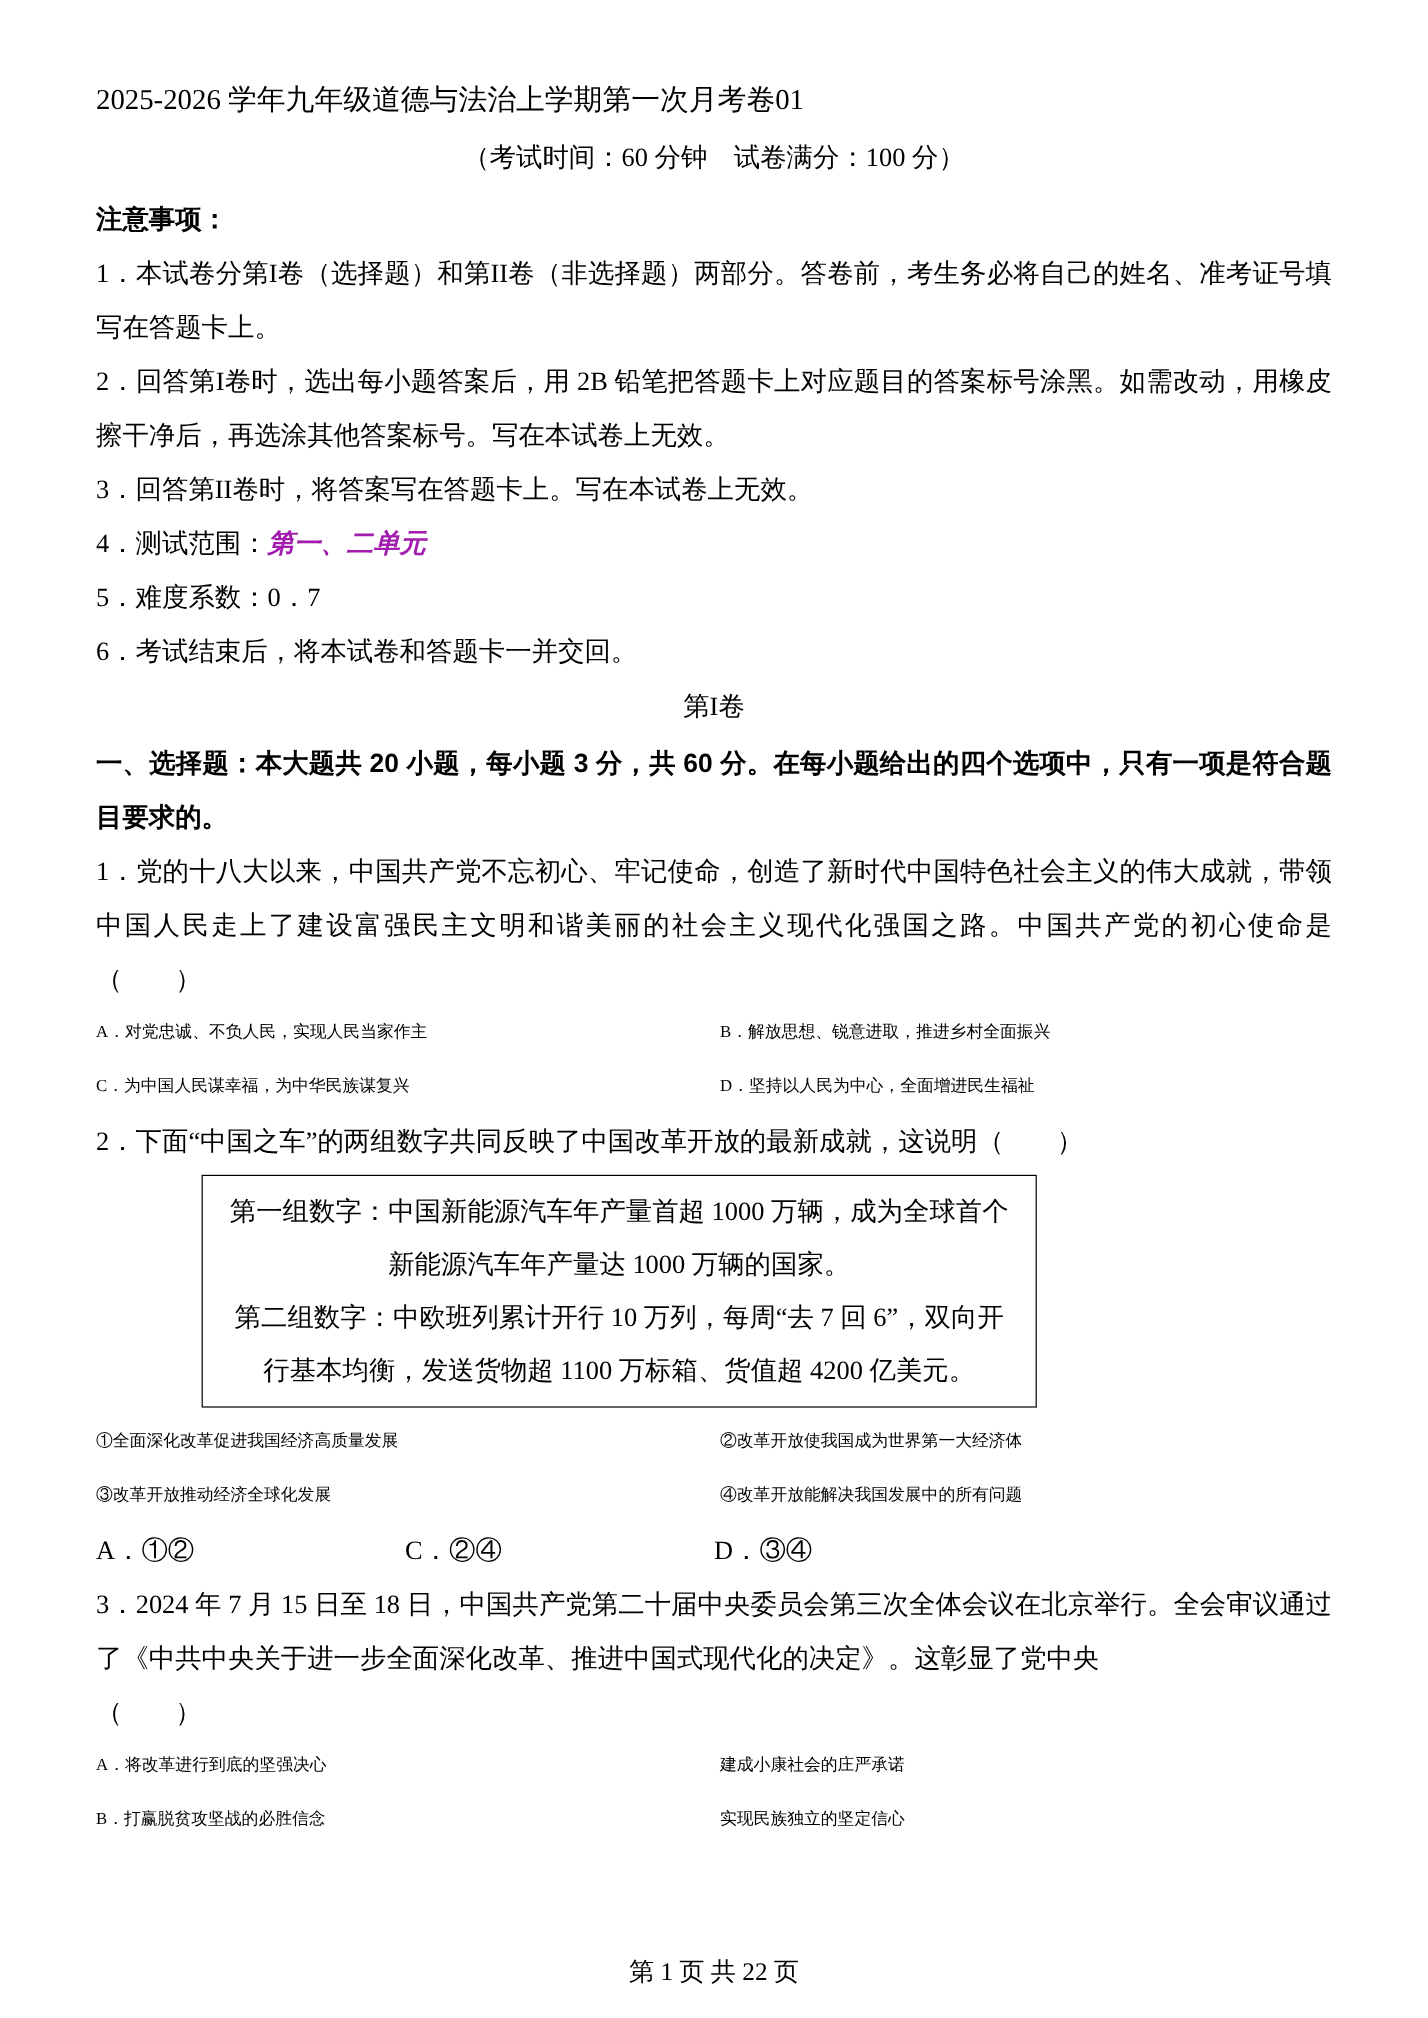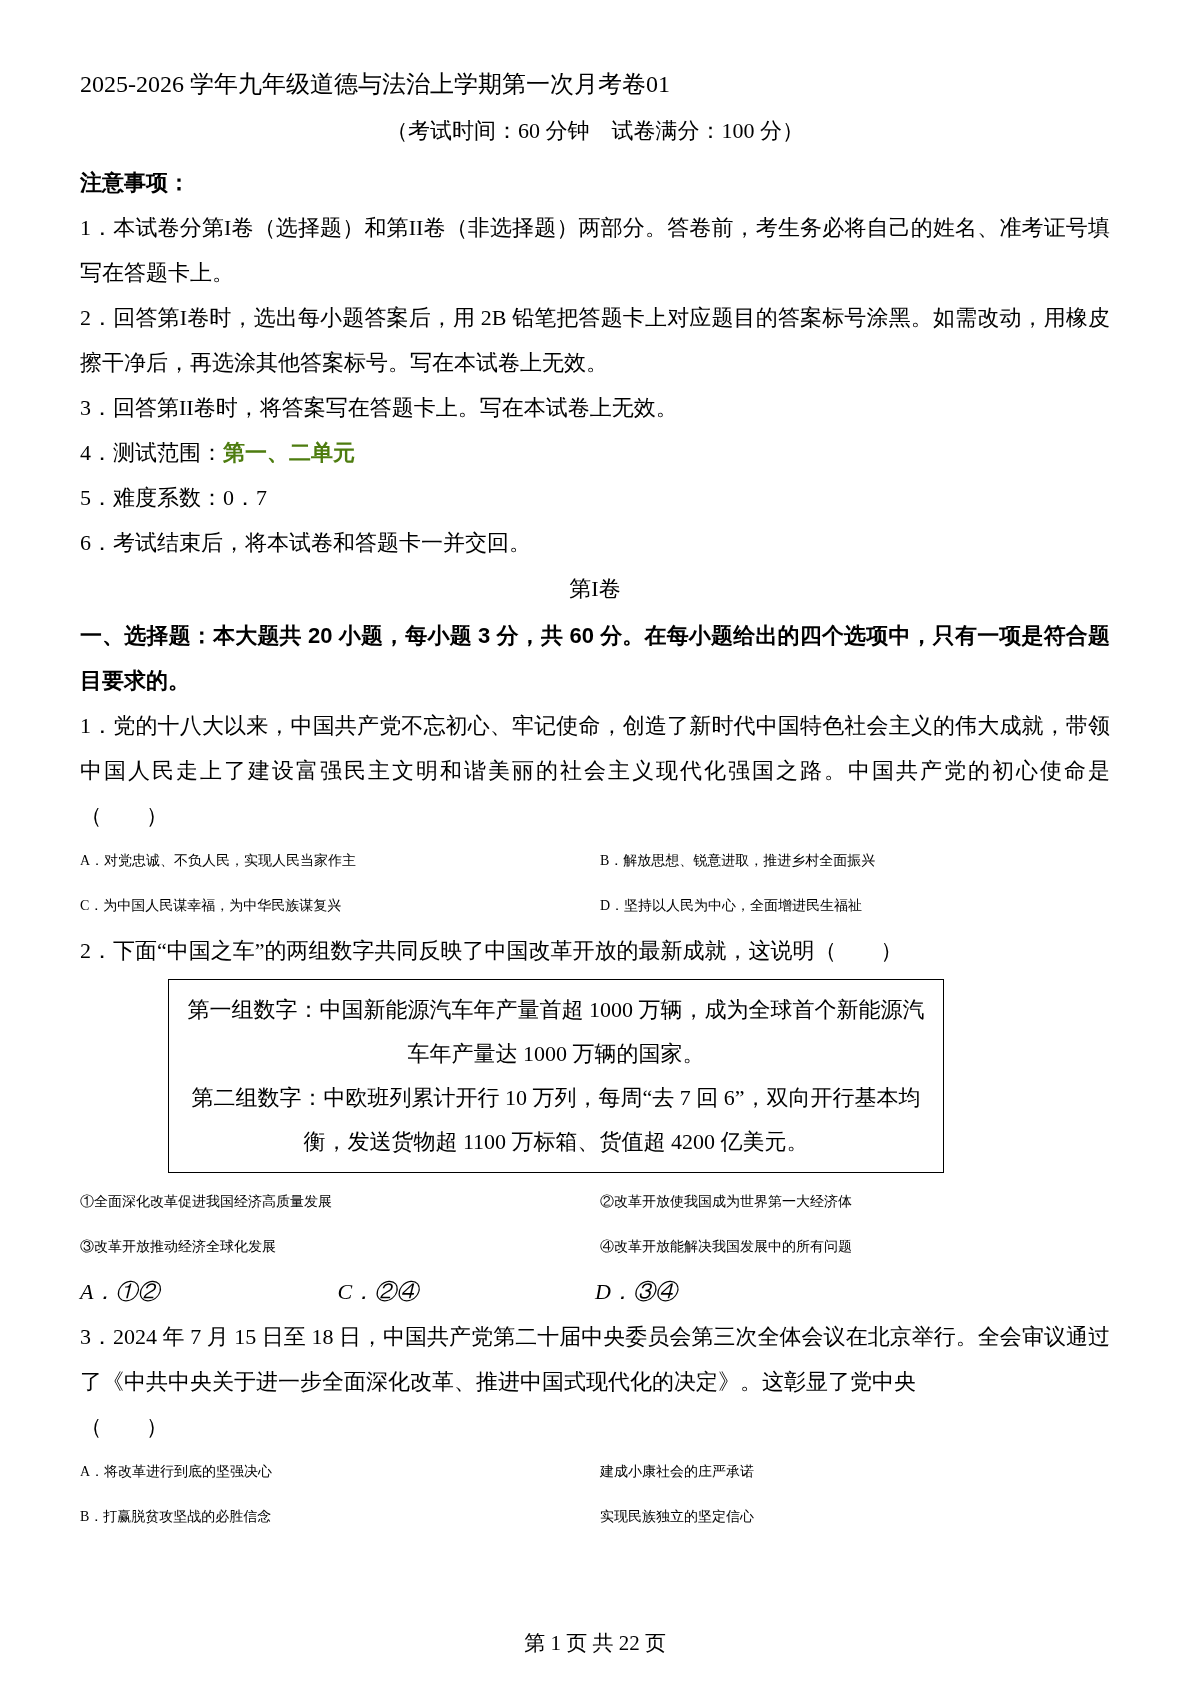--- a/index.html
+++ b/index.html
@@ -58,25 +58,24 @@
     grid-template-columns: 1fr 1fr;
     column-gap: 10px;
     font-size: 14px;
     line-height: 45px;
   }
   .options-4col {
     display: grid;
     grid-template-columns: 1fr 1fr 1fr 1fr;
     font-size: 22px;
     line-height: 45px;
-    font-style: italic;
   }
   .info-box {
     border: 1px solid #000000;
-    width: 776px;
+    width: 696px;
     margin: 6px 0 6px 88px;
     padding: 8px 16px;
     box-sizing: border-box;
   }
   .info-box p {
     font-size: 22px;
     line-height: 44px;
     text-align: center;
     margin: 0;
   }
@@ -95,21 +94,21 @@
 
 <div class="page">
 
   <div class="title">2025-2026 学年九年级道德与法治上学期第一次月考卷01</div>
   <div class="subtitle">（考试时间：60 分钟　试卷满分：100 分）</div>
 
   <div class="notice-heading heiti">注意事项：</div>
   <p class="line">1．本试卷分第I卷（选择题）和第II卷（非选择题）两部分。答卷前，考生务必将自己的姓名、准考证号填写在答题卡上。</p>
   <p class="line">2．回答第I卷时，选出每小题答案后，用 2B 铅笔把答题卡上对应题目的答案标号涂黑。如需改动，用橡皮擦干净后，再选涂其他答案标号。写在本试卷上无效。</p>
   <p class="line">3．回答第II卷时，将答案写在答题卡上。写在本试卷上无效。</p>
-  <p class="line"><span>4．测试范围：</span><span class="red heiti" style="color: #4d7c0f;">第一、二单元</span></p>
+  <p class="line"><span>4．测试范围：</span><span class="red heiti" style="color: #a21caf; font-style: italic;">第一、二单元</span></p>
   <p class="line">5．难度系数：0．7</p>
   <p class="line">6．考试结束后，将本试卷和答题卡一并交回。</p>
 
   <div class="volume-title">第I卷</div>
   <p class="line heiti">一、选择题：本大题共 20 小题，每小题 3 分，共 60 分。在每小题给出的四个选项中，只有一项是符合题目要求的。</p>
 
   <p class="line">1．党的十八大以来，中国共产党不忘初心、牢记使命，创造了新时代中国特色社会主义的伟大成就，带领中国人民走上了建设富强民主文明和谐美丽的社会主义现代化强国之路。中国共产党的初心使命是（　　）</p>
   <div class="options-2col">
     <span>A．对党忠诚、不负人民，实现人民当家作主</span>
     <span>B．解放思想、锐意进取，推进乡村全面振兴</span>

